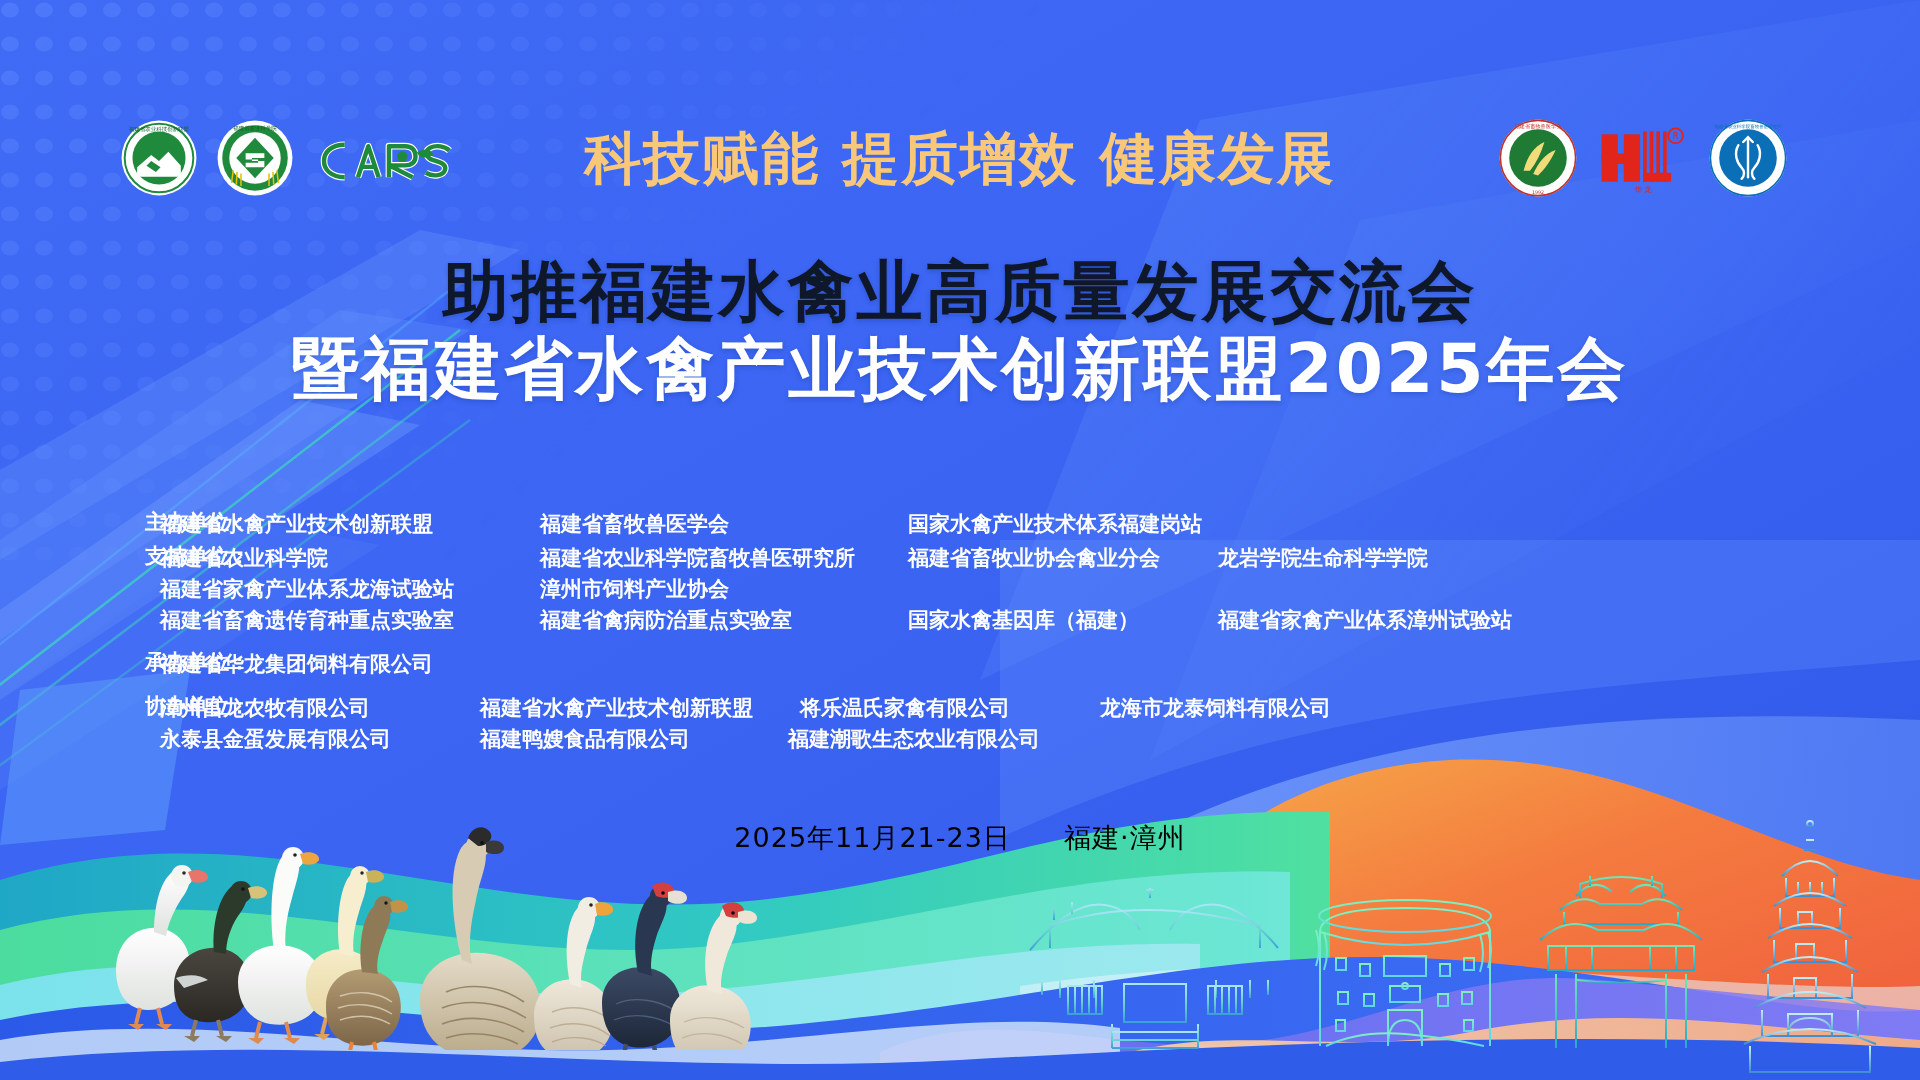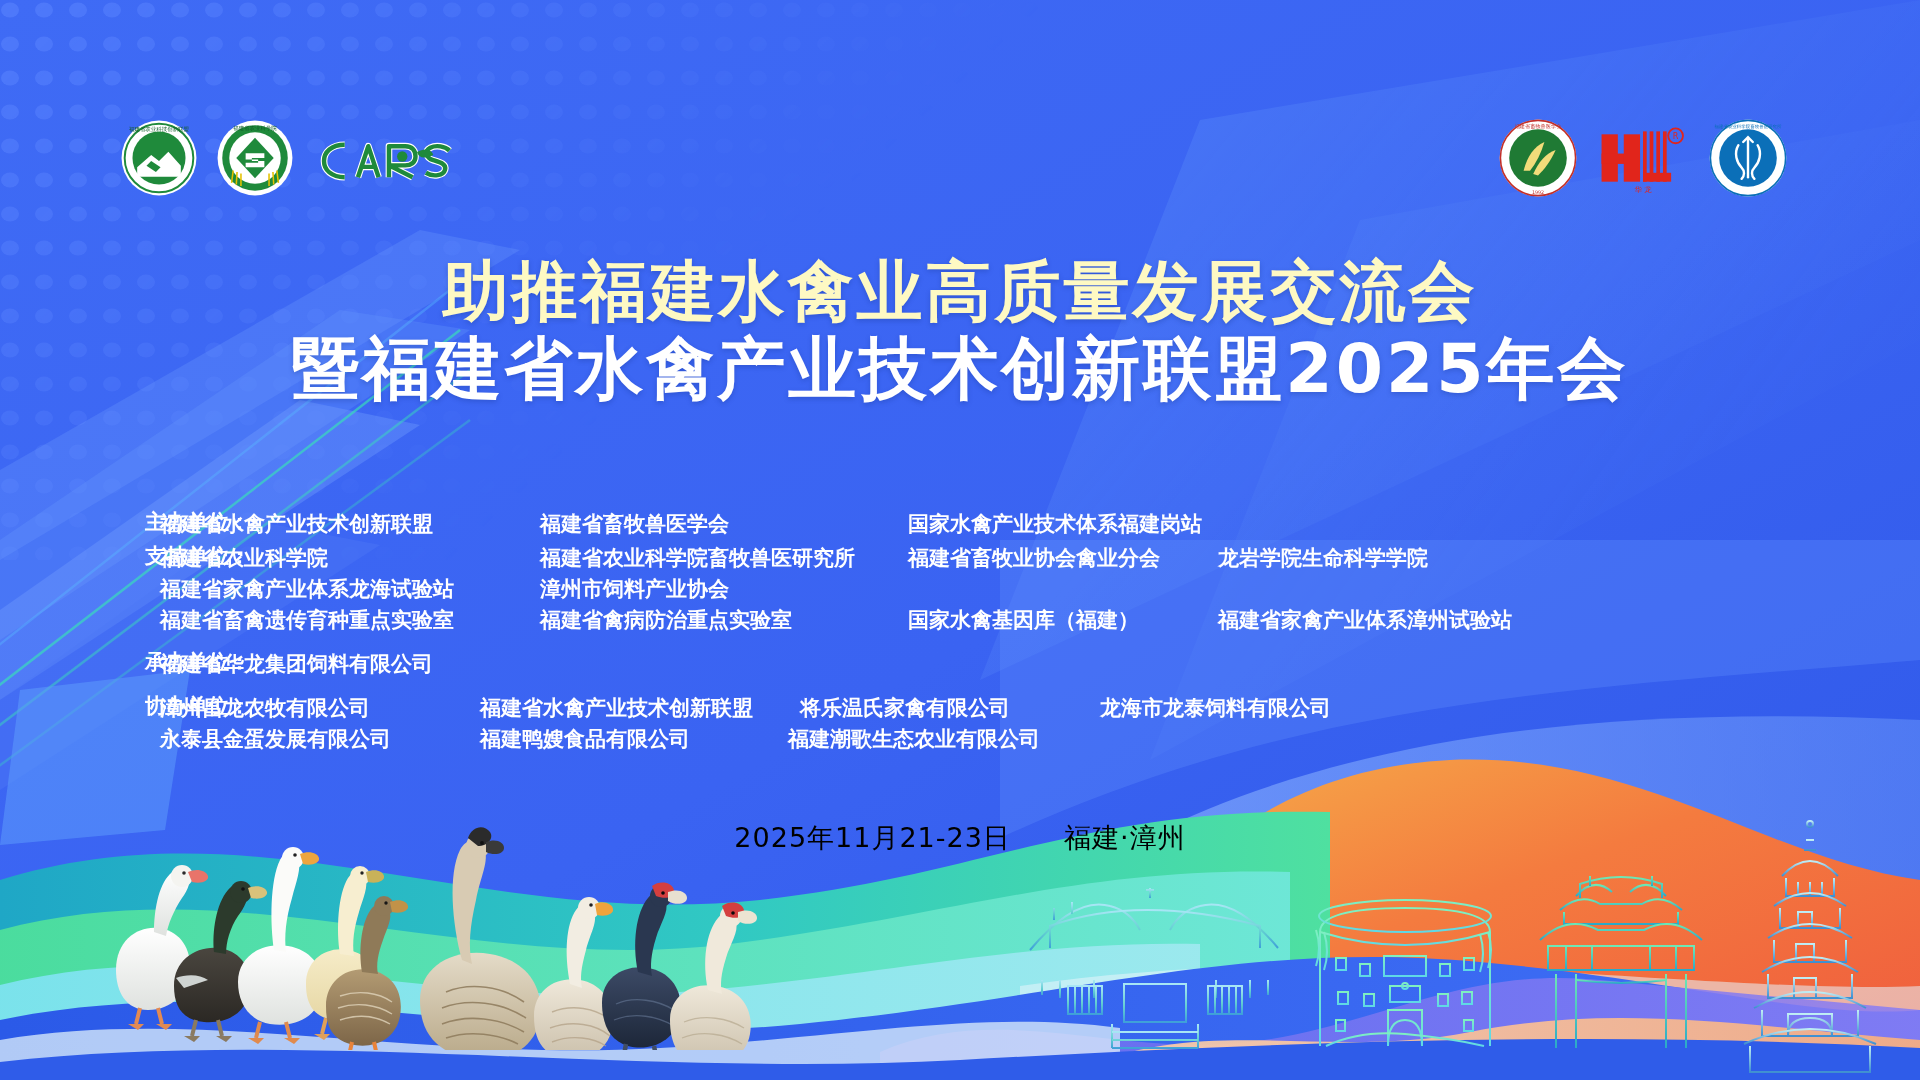--- a/index.html
+++ b/index.html
@@ -19,21 +19,21 @@
   .logo-right { display:flex; align-items:center; gap:20px; position:absolute; right:132px; }
   .logo { display:block; }
 
   
   .slogan { position:absolute; top:130px; left:0; width:1920px;
             text-align:center; font-size:57px; font-weight:bold; color:#f9c778;
             letter-spacing:2px; line-height:1; font-family:"DejaVu Sans",sans-serif; }
 
   
   .title-block { position:absolute; top:255px; left:0; width:1920px; text-align:center; }
-  .title-1 { font-size:66px; font-weight:bold; color:#fef9c3; letter-spacing:3px;
+  .title-1 { font-size:66px; font-weight:bold; color:#0f172a; letter-spacing:3px;
              line-height:1.12; font-family:"DejaVu Sans",sans-serif;
              text-shadow:0 2px 5px rgba(10,40,120,.25); }
   .title-2 { font-size:68px; font-weight:bold; color:#ffffff; letter-spacing:3px;
              line-height:1.18; font-family:"DejaVu Sans",sans-serif;
              text-shadow:0 2px 5px rgba(10,40,120,.25); }
 
   
   .units { position:absolute; top:508px; left:0; width:1920px; color:#fff;
            font-size:21px; font-weight:bold; font-family:"DejaVu Sans",sans-serif; }
   .unit-group { display:flex; margin-bottom:3px; }
@@ -546,20 +546,21 @@
           <path d="M50,26 L50,74"></path>
           <path d="M38,34 C32,44 36,56 42,62 C46,66 46,72 42,76"></path>
           <path d="M62,34 C68,44 64,56 58,62 C54,66 54,72 58,76"></path>
           <path d="M44,30 L50,24 L56,30"></path>
         </g>
         <text x="50" y="13" text-anchor="middle" fill="#0b6fb8" font-size="5.6" font-family="DejaVu Sans">福建省农业科学院畜牧兽医研究所</text>
       </svg>
     </div>
   </div>
 
+  <div class="slogan">科技赋能 提质增效 健康发展</div>
 
   <div class="title-block">
     <div class="title-1">助推福建水禽业高质量发展交流会</div>
     <div class="title-2">暨福建省水禽产业技术创新联盟2025年会</div>
   </div>
 
   <div class="units">
 
     <div class="unit-group">
       <div class="unit-label">主办单位：</div>

